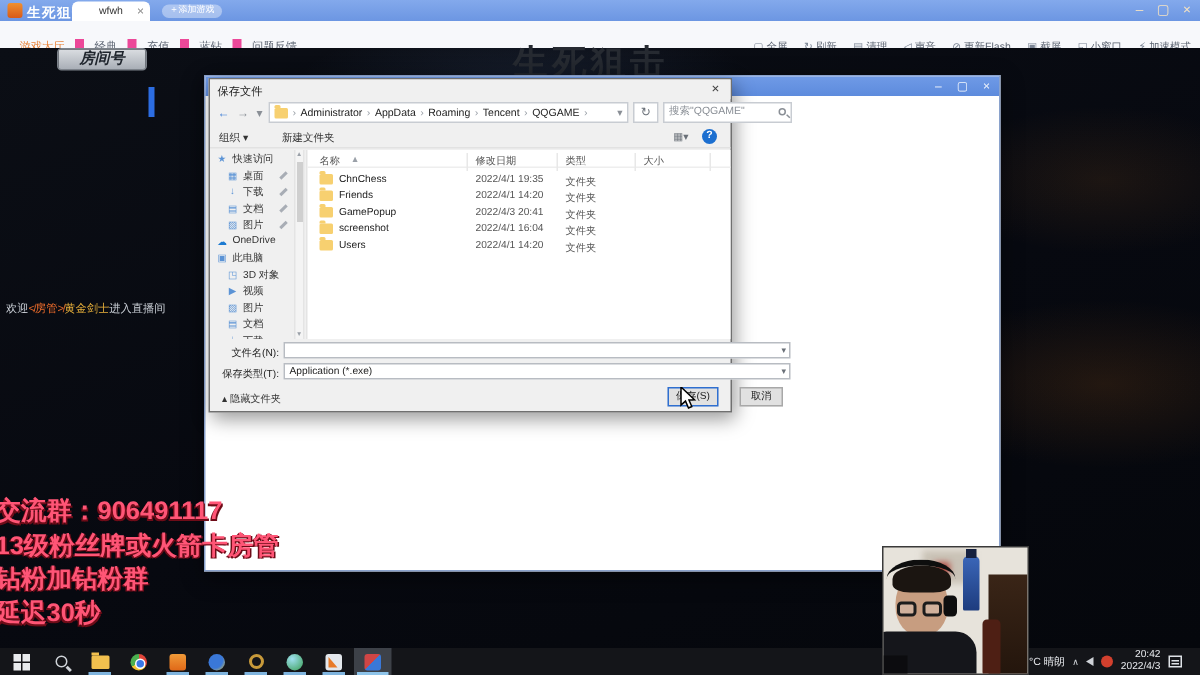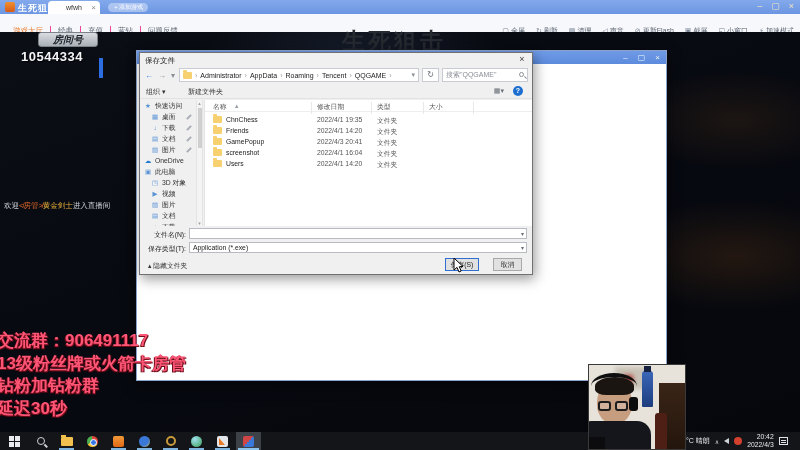--- a/index.html
+++ b/index.html
@@ -10,21 +10,21 @@
   #titlebar{position:absolute;left:0;top:0;width:800px;height:14px;background:linear-gradient(#83a9ec,#6c96e2);}
   #app-logo{position:absolute;left:5px;top:2px;width:10px;height:10px;border-radius:2px;background:linear-gradient(#f09030,#d85a18);}
   #app-title{position:absolute;left:18px;top:2px;font-size:9px;font-weight:bold;color:#fff;letter-spacing:1px;}
   #tab{position:absolute;left:48px;top:1px;width:52px;height:13px;background:#fff;border-radius:4px 4px 0 0;font-size:7px;color:#333;text-align:center;line-height:13px;}
   #tab-close{position:absolute;right:4px;top:0;font-size:8px;color:#888;line-height:13px;}
   #add-game{position:absolute;left:108px;top:3px;height:9px;padding:0 5px;border-radius:5px;background:rgba(255,255,255,.38);color:#fff;font-size:6px;line-height:9px;}
   #win-controls{position:absolute;right:6px;top:1px;display:flex;gap:9px;font-size:9px;color:#f4e2c2;}
   
   #navbar{position:absolute;left:0;top:14px;width:800px;height:34px;background:#f7f8fb;border-bottom:1px solid #dfe2e8;display:flex;align-items:center;justify-content:space-between;padding:0 6px;gap:48px;}
   #nav-links{display:flex;align-items:center;}
-  #nav-links .lnk{font-size:7.5px;color:#5a6270;padding:0 7px;border-left:1px solid #ec4899;}
+  #nav-links .lnk{font-size:7.5px;color:#5a6270;padding:0 7px;border-left:6px solid #ec4899;}
   #nav-links .lnk:first-child{border-left:none;color:#e8833a;}
   #nav-tools{display:flex;align-items:center;gap:11px;}
   .tool{font-size:7px;color:#5a6270;display:flex;align-items:center;gap:2px;}
   .tool i{font-style:normal;color:#7a8494;font-size:7px;}
   .tool b{font-weight:normal;}
 
   
   #scene{position:absolute;left:0;top:32px;width:800px;height:400px;
     background:
       radial-gradient(220px 60px at 44% 6%, rgba(60,80,115,.28), transparent 70%),
@@ -44,21 +44,21 @@
   #headline1{top:2px;}
   #headline2{top:30px;}
   #notices{position:absolute;left:-3px;top:330px;z-index:40;font-size:17px;font-weight:800;color:#ff5576;line-height:22.5px;text-shadow:1px 1px 0 #6e0c18,-1px 1px 0 #6e0c18;white-space:nowrap;}
 
   
   #popup{position:absolute;left:136px;top:50px;width:531px;height:331px;background:#fff;border:1px solid #8aa2cc;box-shadow:0 4px 14px rgba(0,0,0,.45);z-index:10;}
   #popup-title{position:absolute;left:0;top:0;width:100%;height:13px;background:linear-gradient(#6f9ae6,#5d8bdd);}
   #popup-controls{position:absolute;right:6px;top:0;display:flex;gap:10px;color:#f2f6fc;font-size:8px;line-height:13px;}
 
   
-  #dialog{position:absolute;left:139px;top:52px;width:394px;height:223px;background:#f0f0f0;border:1px solid #707070;box-shadow:2px 4px 12px rgba(0,0,0,.4);z-index:20;font-size:7px;color:#222;}
+  #dialog{position:absolute;left:139px;top:52px;width:349px;height:223px;background:#f0f0f0;border:1px solid #707070;box-shadow:2px 4px 12px rgba(0,0,0,.4);z-index:20;font-size:7px;color:#222;}
   #dlg-titlebar{position:absolute;left:0;top:0;width:100%;height:13px;background:#f0f0f0;}
   #dlg-title{position:absolute;left:5px;top:3px;font-size:7.5px;color:#1a1a1a;}
   #dlg-close{position:absolute;right:0;top:0;width:20px;height:13px;text-align:center;line-height:13px;color:#444;font-size:9px;}
   #dlg-nav{position:absolute;left:5px;top:16px;display:flex;gap:5px;color:#8a8f96;font-size:8px;line-height:13px;}
   #dlg-nav .back{color:#3a7bd5;}
   #addr-box{position:absolute;left:39px;top:15px;width:240px;height:14px;background:#fff;border:1px solid #c8ccd2;display:flex;align-items:center;padding:0 3px;gap:3px;}
   .mini-folder{width:9px;height:7px;position:relative;background:#f7d070;border-radius:1px;flex:none;}
   .mini-folder:before{content:"";position:absolute;left:0;top:-2px;width:4px;height:2px;background:#f7d070;border-radius:1px 1px 0 0;}
   .crumb{color:#222;}
   .crumb-sep{color:#9aa0a8;}
@@ -214,21 +214,20 @@
       <span class="tool">
           <i>⚡</i>
           <b>加速模式</b>
         </span>
     </div>
   </div>
 
   <div id="scene">
     <div id="bg-logo">生死狙击</div>
     <div id="room-badge">房间号</div>
-    <div id="room-number">10544334</div>
     <div id="blue-bar"></div>
     <div id="welcome">
       <span>欢迎</span><span class="tag">≮房管≯</span><span class="usr">黄金剑士</span><span>进入直播间</span>
     </div>
   </div>
 
   <div id="popup">
     <div id="popup-title"></div>
     <div id="popup-controls">
       <span>–</span>

